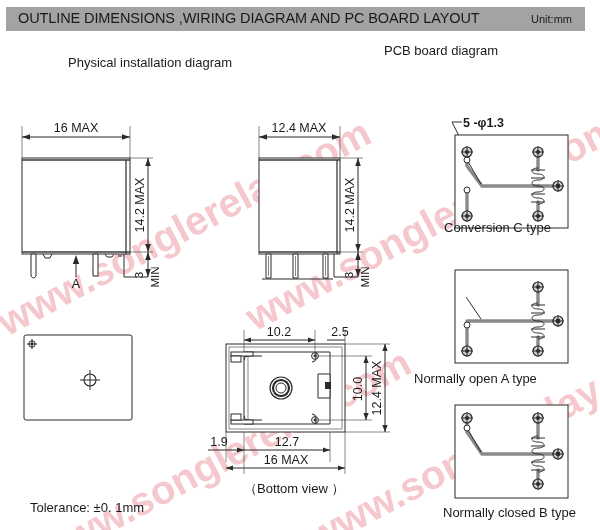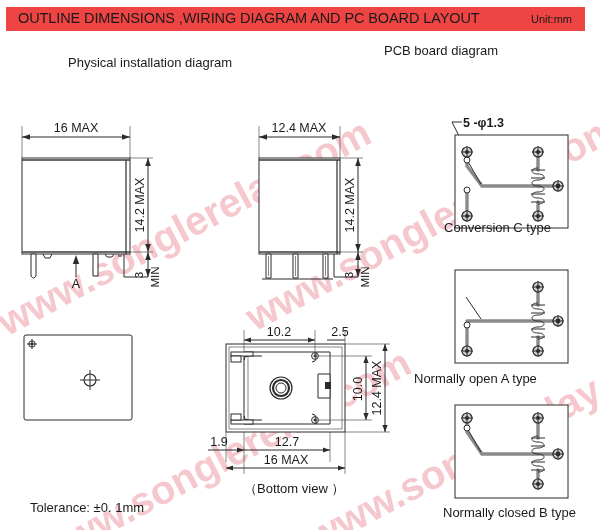--- a/index.html
+++ b/index.html
@@ -115,21 +115,21 @@
 
 <div id="page">
 
   <div class="watermark-layer">
     <div class="wm wm1" style="color: rgb(240, 168, 176);">www.songlerelay.com</div>
     <div class="wm wm2" style="color: rgb(240, 168, 176);">www.songlerelay.com</div>
     <div class="wm wm3" style="color: rgb(240, 168, 176);">www.songlerelay.com</div>
     <div class="wm wm4" style="color: rgb(240, 168, 176);">www.songlerelay.com</div>
   </div>
 
-  <div class="header-bar" style="background: #ef4444;">
+  <div class="header-bar" style="background: #a3a3a3;">
     <div class="header-title">OUTLINE DIMENSIONS ,WIRING DIAGRAM AND PC BOARD LAYOUT</div>
     <div class="header-unit">Unit:mm</div>
   </div>
 
   <div class="caption cap-pcb1">PCB board diagram</div>
   <div class="caption cap-physical">Physical installation diagram</div>
   <div class="caption cap-bottom">（Bottom view ）</div>
   <div class="caption cap-tol">Tolerance: ±0. 1mm</div>
   <div class="caption cap-ctype">Conversion C type</div>
   <div class="caption cap-atype">Normally open A type</div>

